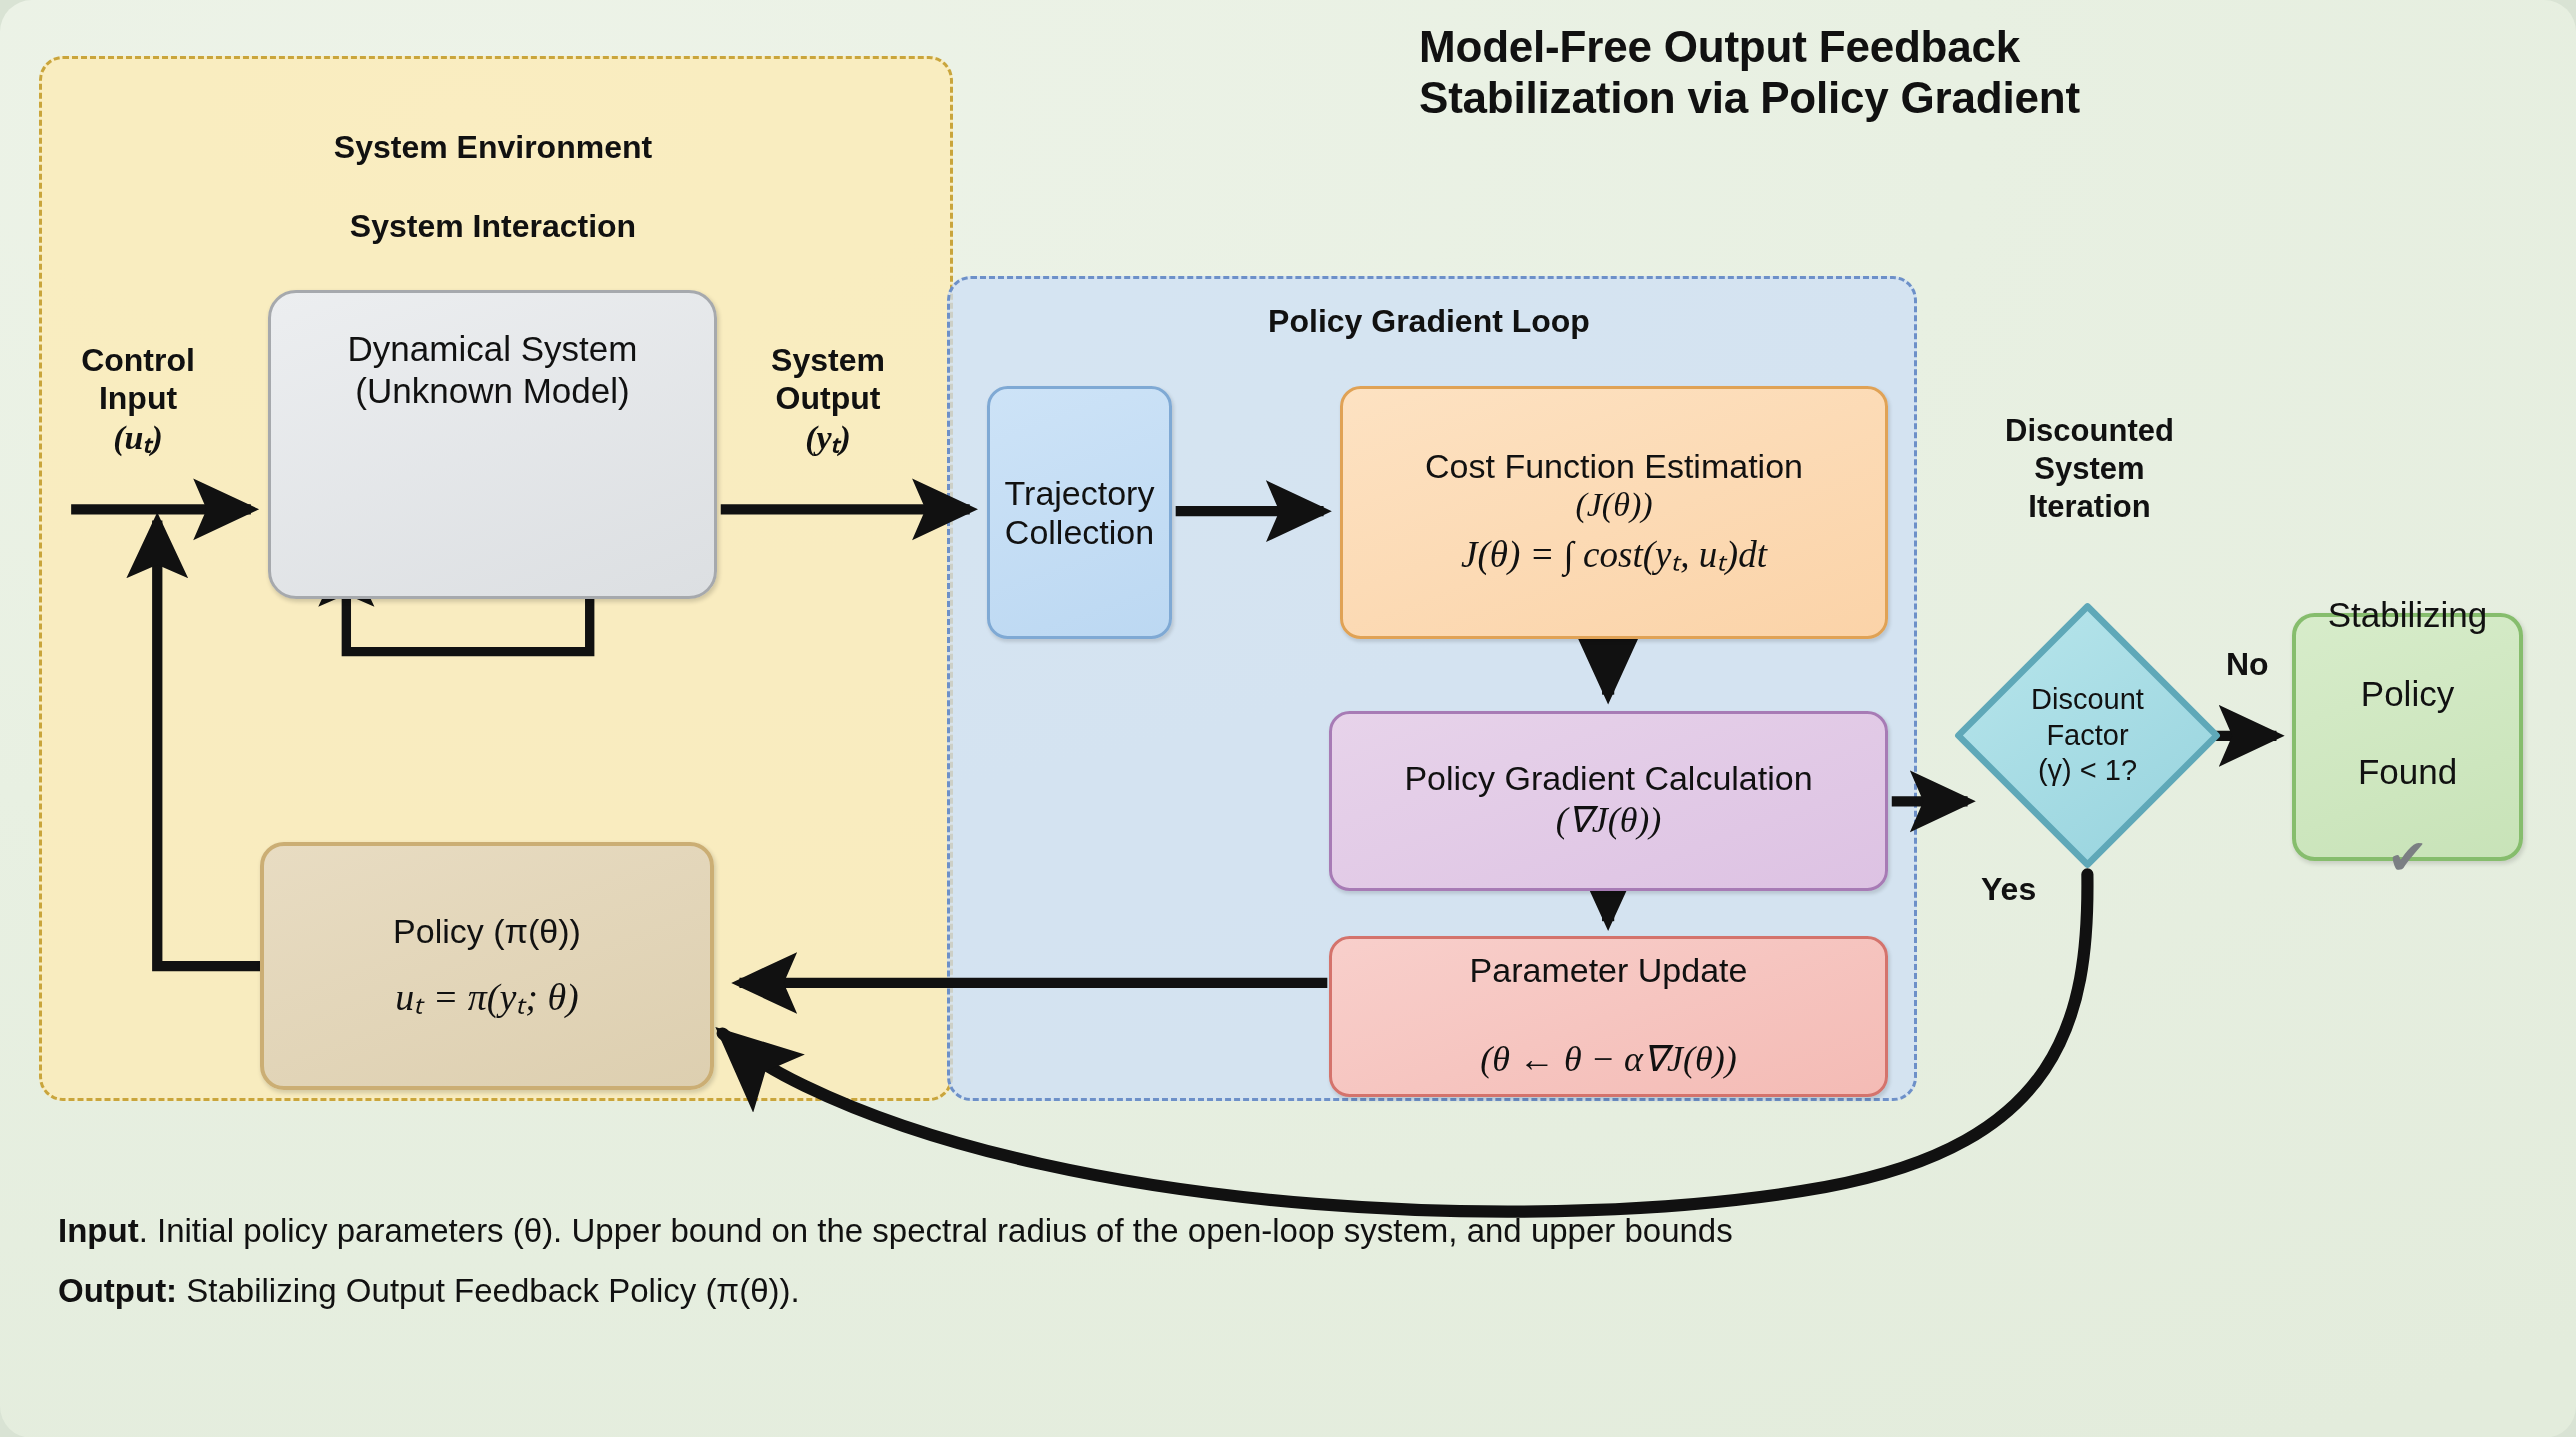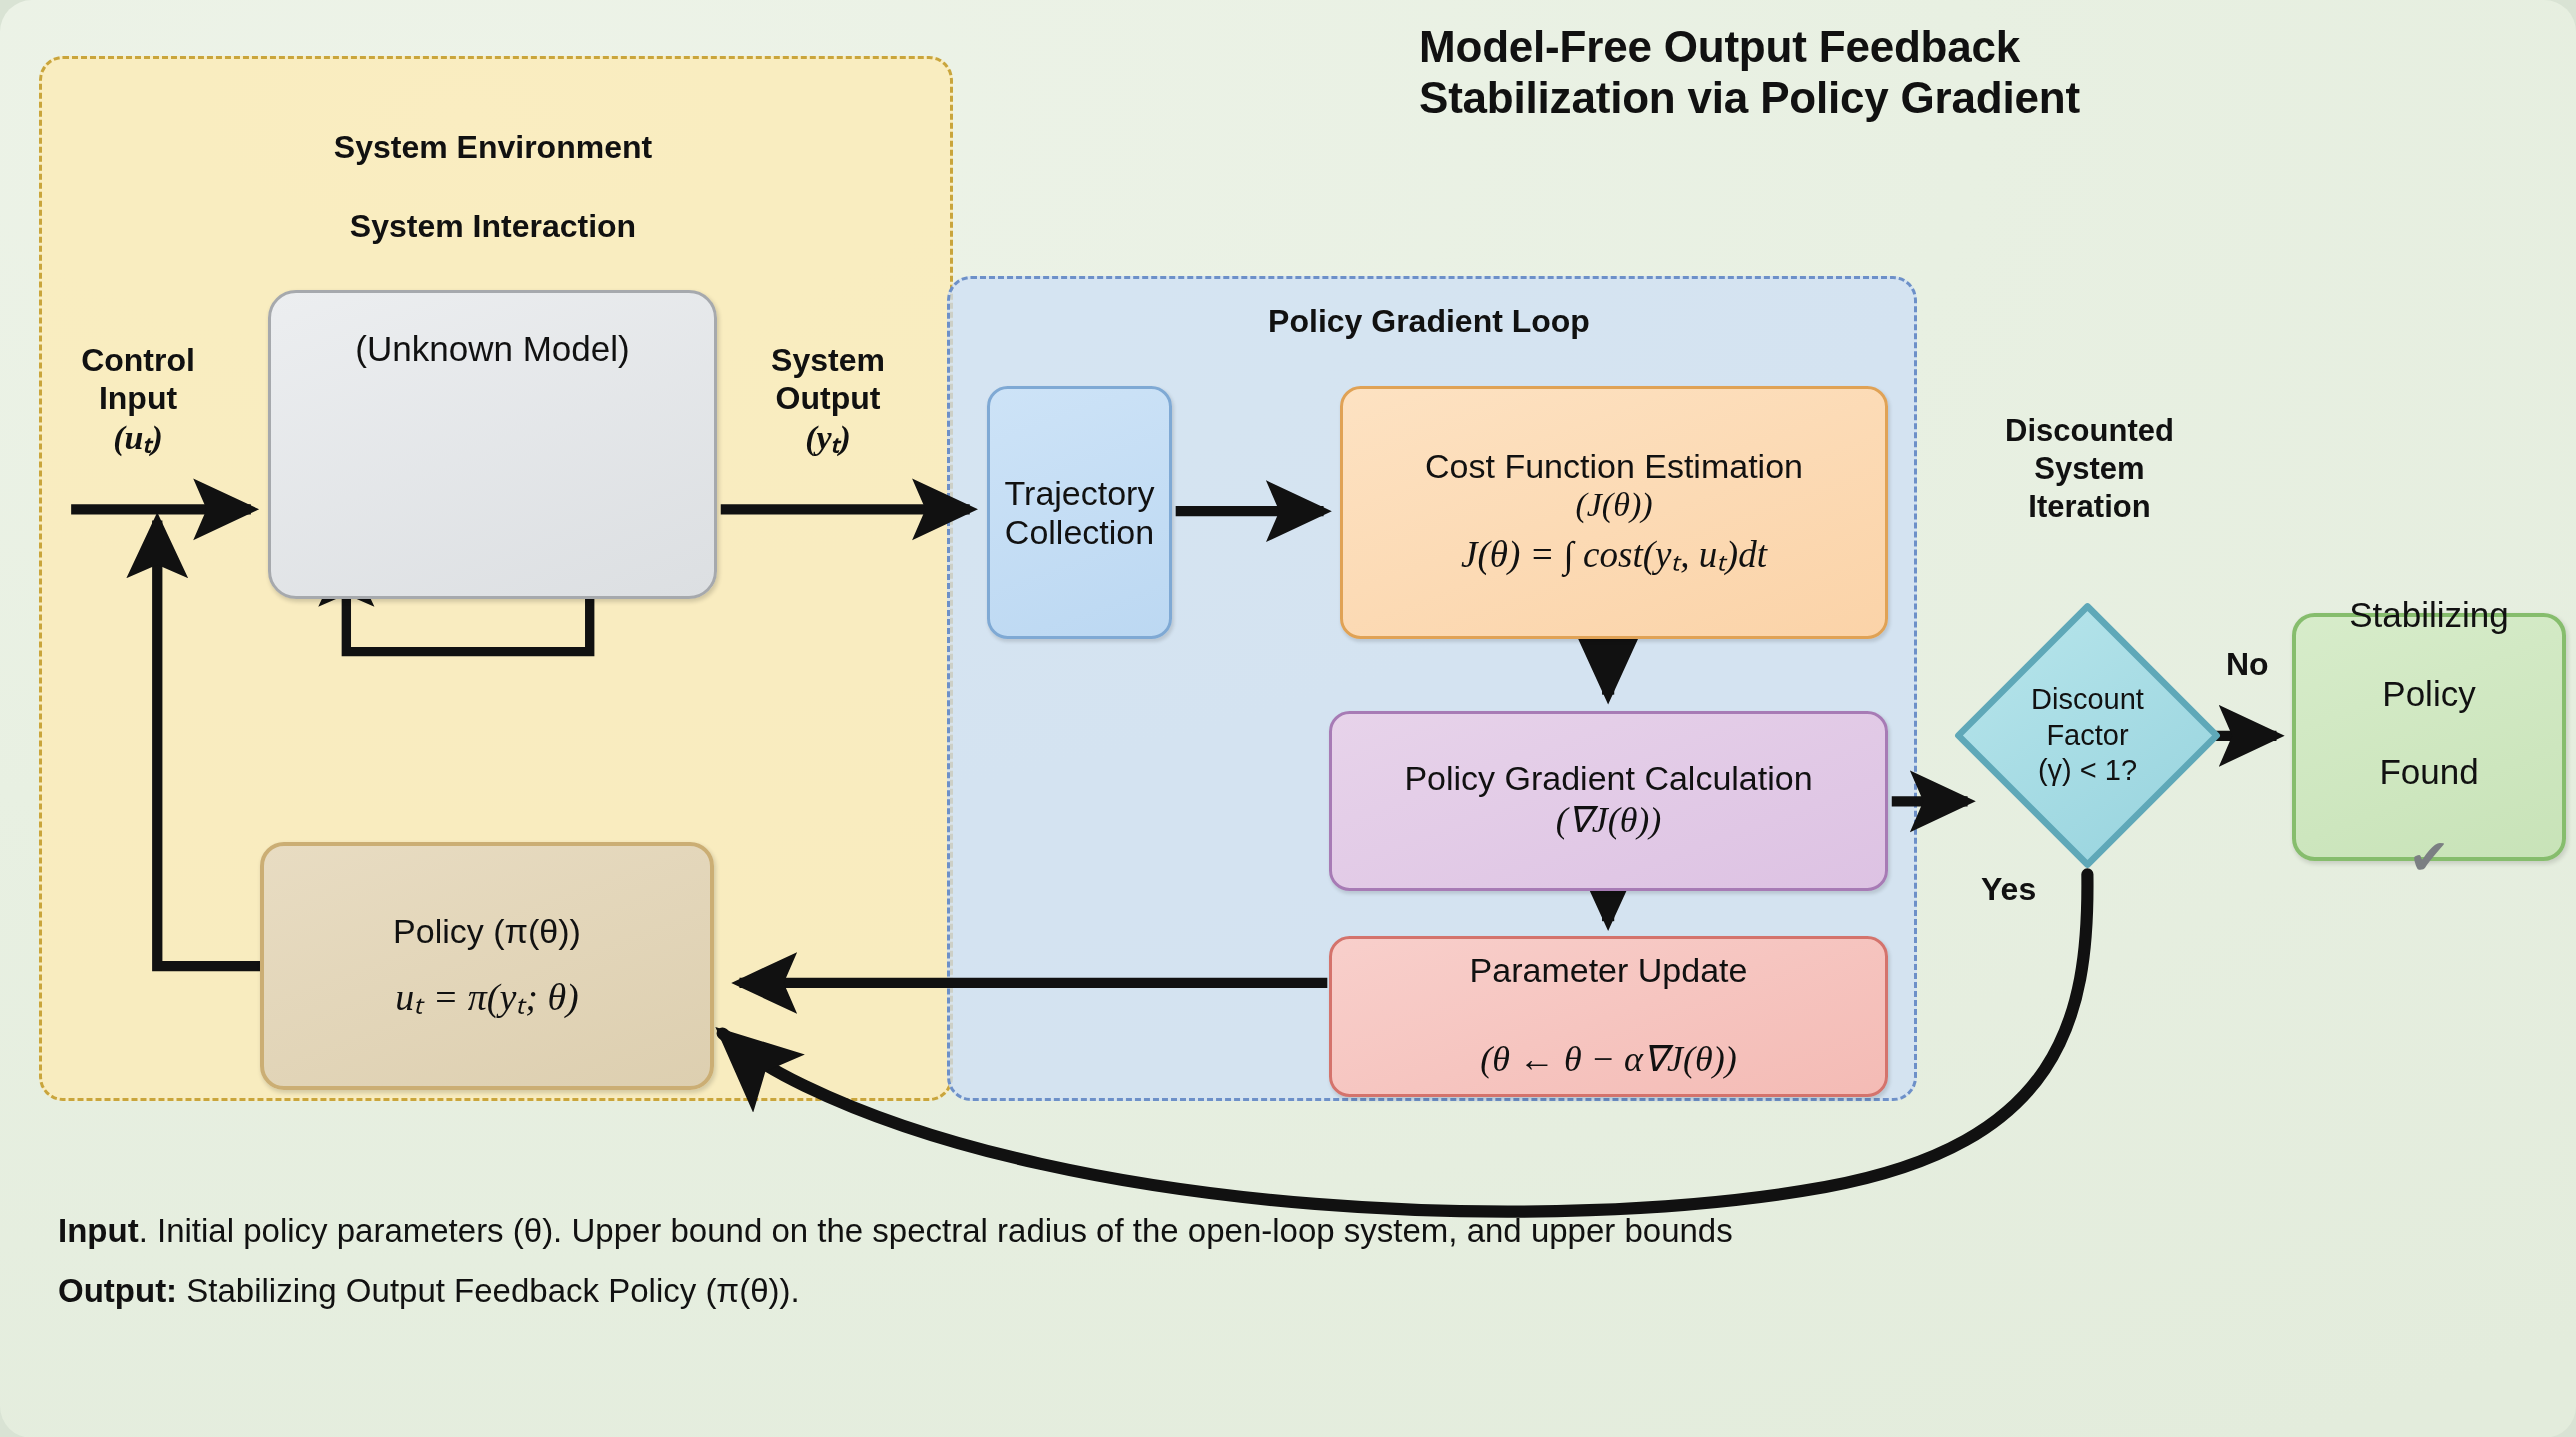--- a/index.html
+++ b/index.html
@@ -81,21 +81,21 @@
     border:3.7px solid #a77bb5;
     box-shadow:1.9px 2.8px 3.7px rgba(0,0,0,.13);
   }
   #param-box{
     left:1329px;top:936px;width:559px;height:161px;
     background:linear-gradient(160deg,#f8cfcb 0%,#f4bbb5 100%);
     border:3.7px solid #d4736c;
     box-shadow:1.9px 2.8px 3.7px rgba(0,0,0,.13);
   }
   #result-box{
-    left:2292px;top:613px;width:274px;height:248px;
+    left:2292px;top:613px;width:231px;height:248px;
     background:linear-gradient(160deg,#d7ecca 0%,#c8e3b8 100%);
     border:4.7px solid #86bd6d;border-radius:22.5px;
     box-shadow:1.9px 2.8px 4.7px rgba(0,0,0,.13);
     gap:38px;
   }
   #result-box .l1{font-size:35px;line-height:1.16;}
   .check{font-size:49px;color:#7b7f83;line-height:.9;margin-top:3.7px;}
 
   
   #diamond-wrap{left:1949px;top:597px;width:277px;height:277px;}
@@ -181,20 +181,21 @@
     <g stroke="#111" fill="none" stroke-width="10">
       <rect x="443" y="516" width="120" height="118"></rect>
       <path d="M318,574 L430,574" marker-end="url(#ah)"></path>
       <path d="M563,574 L690,574" marker-end="url(#ah)"></path>
       <path d="M630,574 L630,696 L370,696 L370,592" marker-end="url(#ah)"></path>
     </g>
   </svg>
 
   <div class="abs node" id="dyn-box"></div>
   <div class="abs" id="dyn-label">
+    <div>Dynamical System</div>
     <div>(Unknown Model)</div>
   </div>
 
   <div class="abs node ctr col" id="policy-box">
     <div class="l1">Policy (π(θ))</div>
     <div class="l2 mi" style="font-size:38px;margin-top:25px;">uₜ = π(yₜ; θ)</div>
   </div>
 
   <div class="abs node ctr col" id="traj-box">
     <div class="l1">Trajectory</div>

